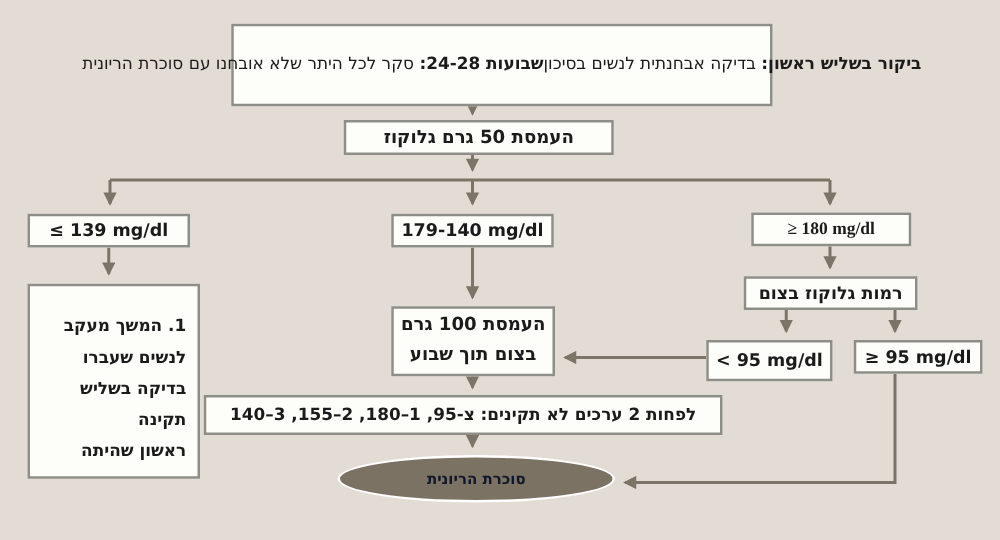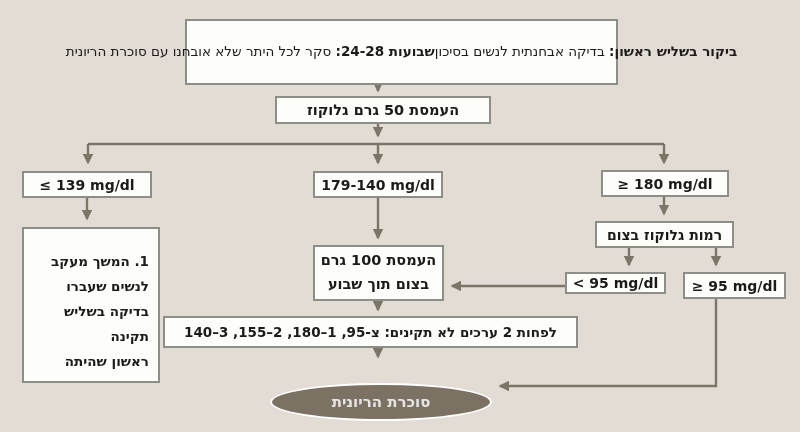--- a/index.html
+++ b/index.html
@@ -19,35 +19,35 @@
   .val{font-weight:700;font-size:14px;direction:ltr;}
   .heb{font-weight:700;font-size:14.5px;direction:rtl;}
   #title-box{
     left:185px;top:19px;width:433px;height:66px;
     flex-direction:row;font-size:13.5px;direction:rtl;line-height:1.6;
   }
   #title-box .bold{font-weight:700;}
   #glucose-50-box{left:275px;top:96px;width:216px;height:28px;}
   #branch-low-box{left:22px;top:171px;width:130px;height:27px;}
   #branch-mid-box{left:313px;top:171px;width:130px;height:27px;}
-  #branch-high-box{left:601px;top:170px;width:128px;height:27px;}
+  #branch-high-box{left:601px;top:170px;width:128px;height:27px;font-family:Liberation Serif, serif;}
   #followup-box{
     left:22px;top:227px;width:138px;height:156px;
     display:block;direction:rtl;text-align:right;
     font-size:13.5px;font-weight:700;line-height:25px;padding:20px 9px 0 4px;
   }
   #glucose-100-box{left:313px;top:245px;width:131px;height:56px;flex-direction:column;line-height:1.65;}
   #fasting-levels-box{left:595px;top:221px;width:139px;height:27px;font-size:14px;}
-  #fasting-low-box{left:565px;top:272px;width:101px;height:22px;}
+  #fasting-low-box{left:565px;top:272px;width:101px;height:33px;}
   #fasting-high-box{left:683px;top:272px;width:103px;height:27px;}
   #criteria-box{left:163px;top:316px;width:415px;height:32px;font-size:13.5px;font-weight:700;direction:rtl;}
   #result-ellipse{
-    left:270px;top:383px;width:222px;height:38px;
+    left:270px;top:364px;width:222px;height:38px;
     border-radius:50%;background:#7b7263;border:2.5px solid #ffffff;
-    color:#e5e5e5;font-weight:700;font-size:15px;direction:rtl;
+    color:#0f172a;font-weight:700;font-size:12px;direction:rtl;
   }
 </style>
 </head>
 <body>
 
 <div id="stage">
 
   <svg id="connectors" width="800" height="432" viewBox="0 0 800 432">
     <defs>
       <marker id="arr" viewBox="0 0 10 10" refX="8.5" refY="5" markerWidth="5" markerHeight="4.4" orient="auto-start-reverse">

